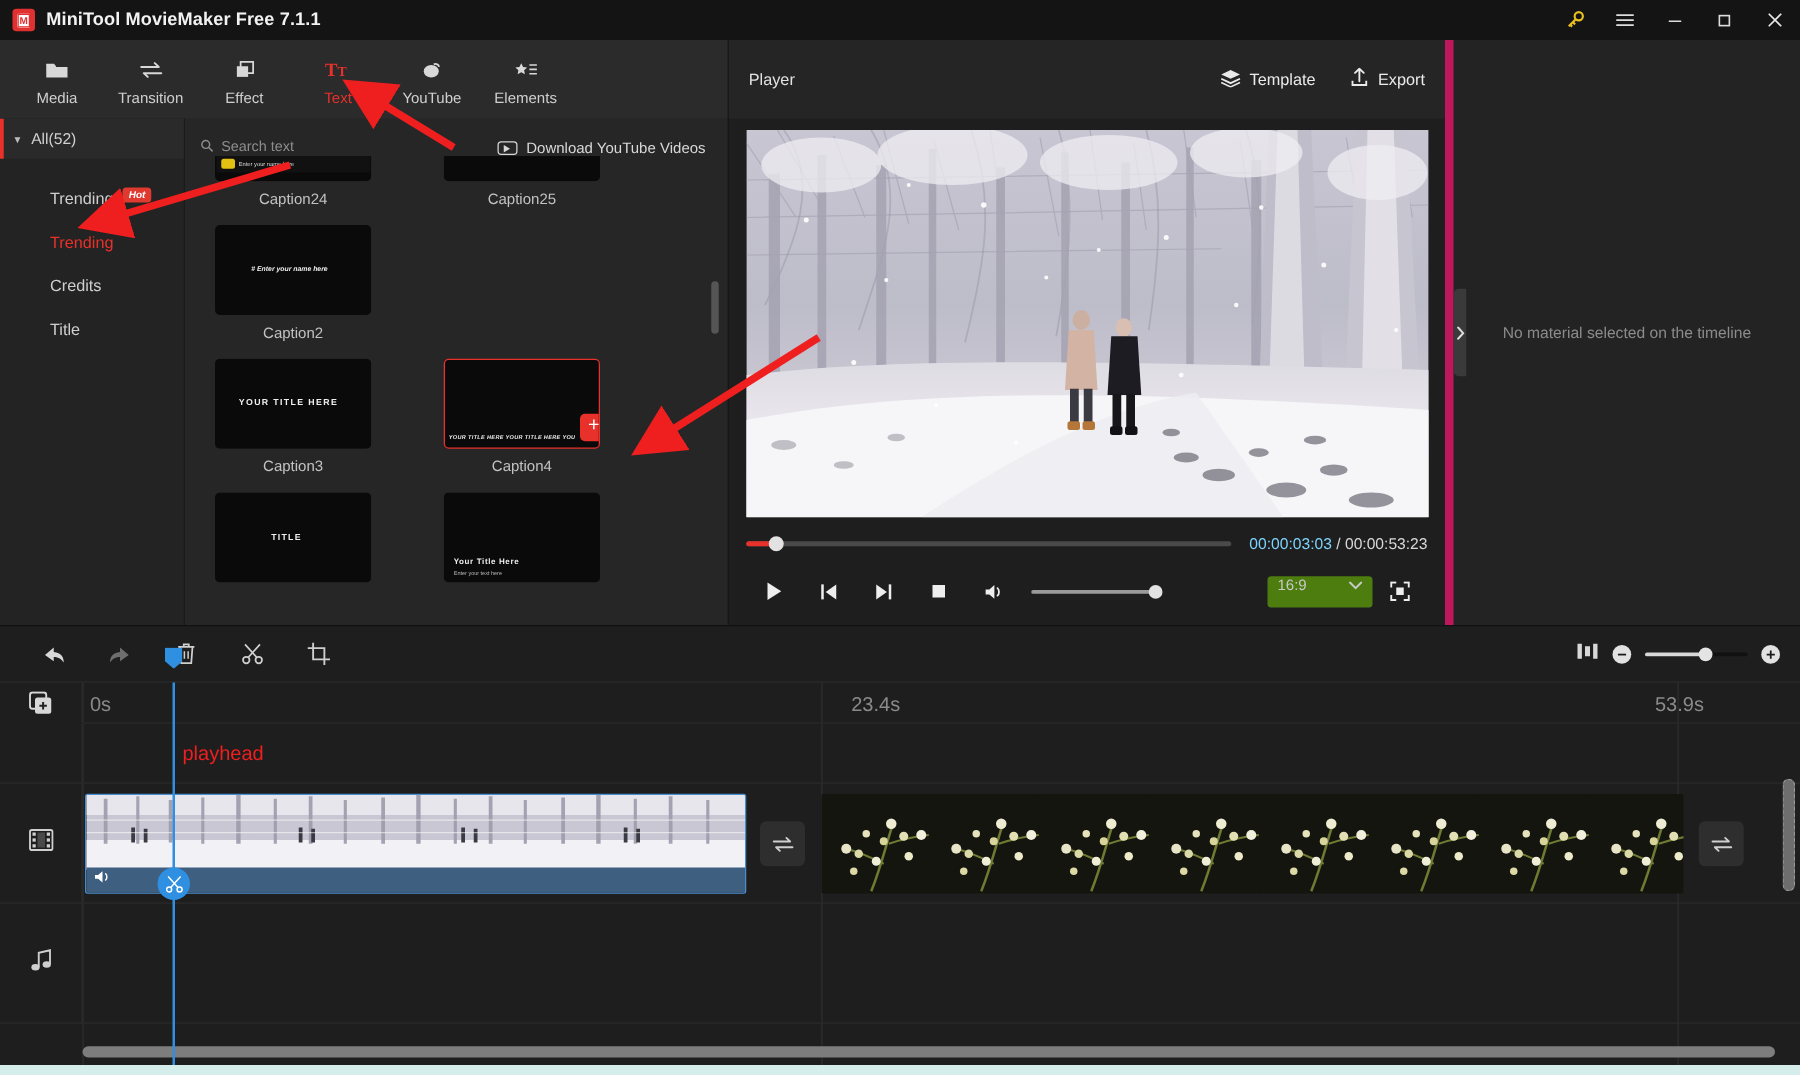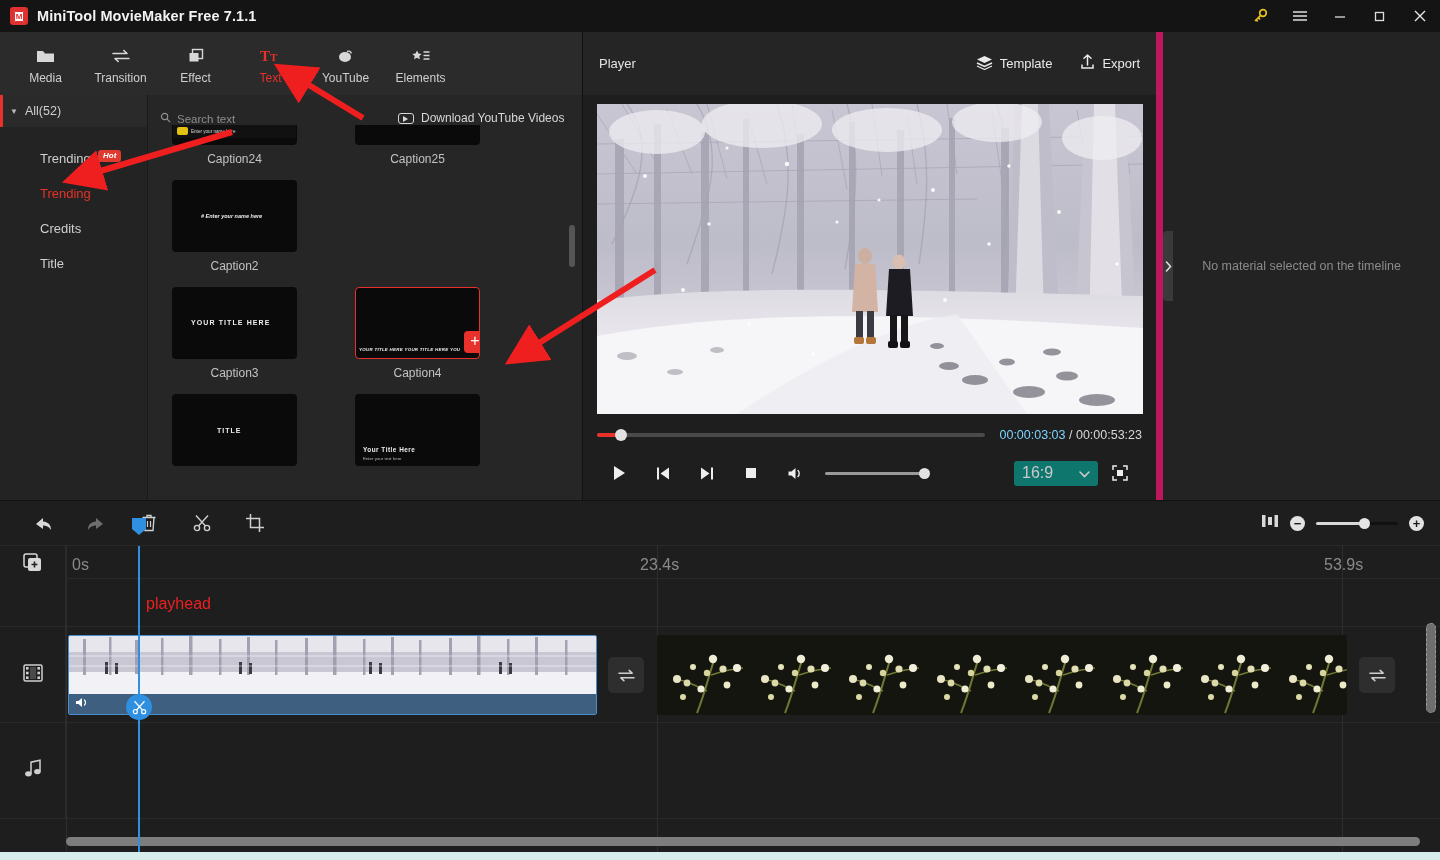--- a/index.html
+++ b/index.html
@@ -79,22 +79,22 @@
   .seekbar { flex:1; height:4px; background:#4a4a4a; border-radius:2px; position:relative; cursor:pointer; }
   .seekfill { position:absolute; left:0; top:0; height:4px; background:#e8312a; border-radius:2px; width:6.2%; }
   .seekknob { position:absolute; left:6.2%; top:-4px; width:12px; height:12px; border-radius:50%; background:#e2e2e2; margin-left:-6px; }
   .timetxt { font-size:12.5px; color:#d8d8d8; white-space:nowrap; }
   .timetxt .cur { color:#7dd3fc; }
   .btnrow { display:flex; align-items:center; height:36px; gap:0; }
   .pbtn { width:44px; height:30px; display:flex; align-items:center; justify-content:center; color:#eee; cursor:pointer; }
   .volbar { width:100px; height:3px; background:#9a9a9a; border-radius:2px; position:relative; margin-left:8px; cursor:pointer; }
   .volknob { position:absolute; right:-5px; top:-4px; width:11px; height:11px; border-radius:50%; background:#e2e2e2; }
   .brspacer { flex:1; }
-  .ratiosel { width:84px; height:25px; background:#0f766e; border-radius:3px; display:flex; align-items:center;
-              justify-content:space-between; padding:0 8px; font-size:16px; color:#c9c9c9; cursor:pointer; }
+  .ratiosel { width:84px; height:25px; background:#4d7c0f; border-radius:3px; display:flex; align-items:flex-start;
+              justify-content:space-between; padding:0 8px; font-size:12px; color:#c9c9c9; cursor:pointer; }
 
   
   .rightpanel { flex:1; background:#232323; display:flex; align-items:center; justify-content:center; position:relative; }
   .nomaterial { font-size:12.5px; color:#8b8b8b; }
   .collapse { position:absolute; left:0; top:50%; margin-top:-35px; width:10px; height:70px; background:#3a3a3a;
               border-radius:4px 0 0 4px; display:flex; align-items:center; justify-content:center; color:#ddd; font-size:10px; cursor:pointer; }
 
   
   .timeline { flex:1; background:#1e1e1e; display:flex; flex-direction:column; border-top:1px solid #111; min-height:0; }
   .tltoolbar { height:45px; display:flex; align-items:center; padding-left:16px; flex:0 0 45px; border-bottom:1px solid #2a2a2a; }
@@ -625,21 +625,21 @@
             <rect x="1" y="1" width="13" height="13" rx="2" fill="none" stroke="#d8d8d8" stroke-width="1.5"></rect>
             <rect x="5" y="5" width="13" height="13" rx="2" fill="#d8d8d8"></rect>
             <path d="M11.5 8.5v6M8.5 11.5h6" stroke="#232323" stroke-width="1.6"></path>
           </svg>
       </div>
       <div class="ruler">
         <span class="rline" style="left:0px;"></span>
         <span class="rline" style="left:591px;"></span>
         <span class="rline" style="left:1276px;"></span>
         <span class="rtick" style="left:6px;">0s</span>
-        <span class="rtick" style="left:574px;">23.4s</span>
+        <span class="rtick" style="left:615px;">23.4s</span>
         <span class="rtick" style="left:1258px;">53.9s</span>
       </div>
     </div>
 
     <div class="tracksarea">
       <div class="trackheads">
         <div class="thead h1"></div>
         <div class="thead h2">
           <span>
             <svg width="20" height="18" viewBox="0 0 20 18">

